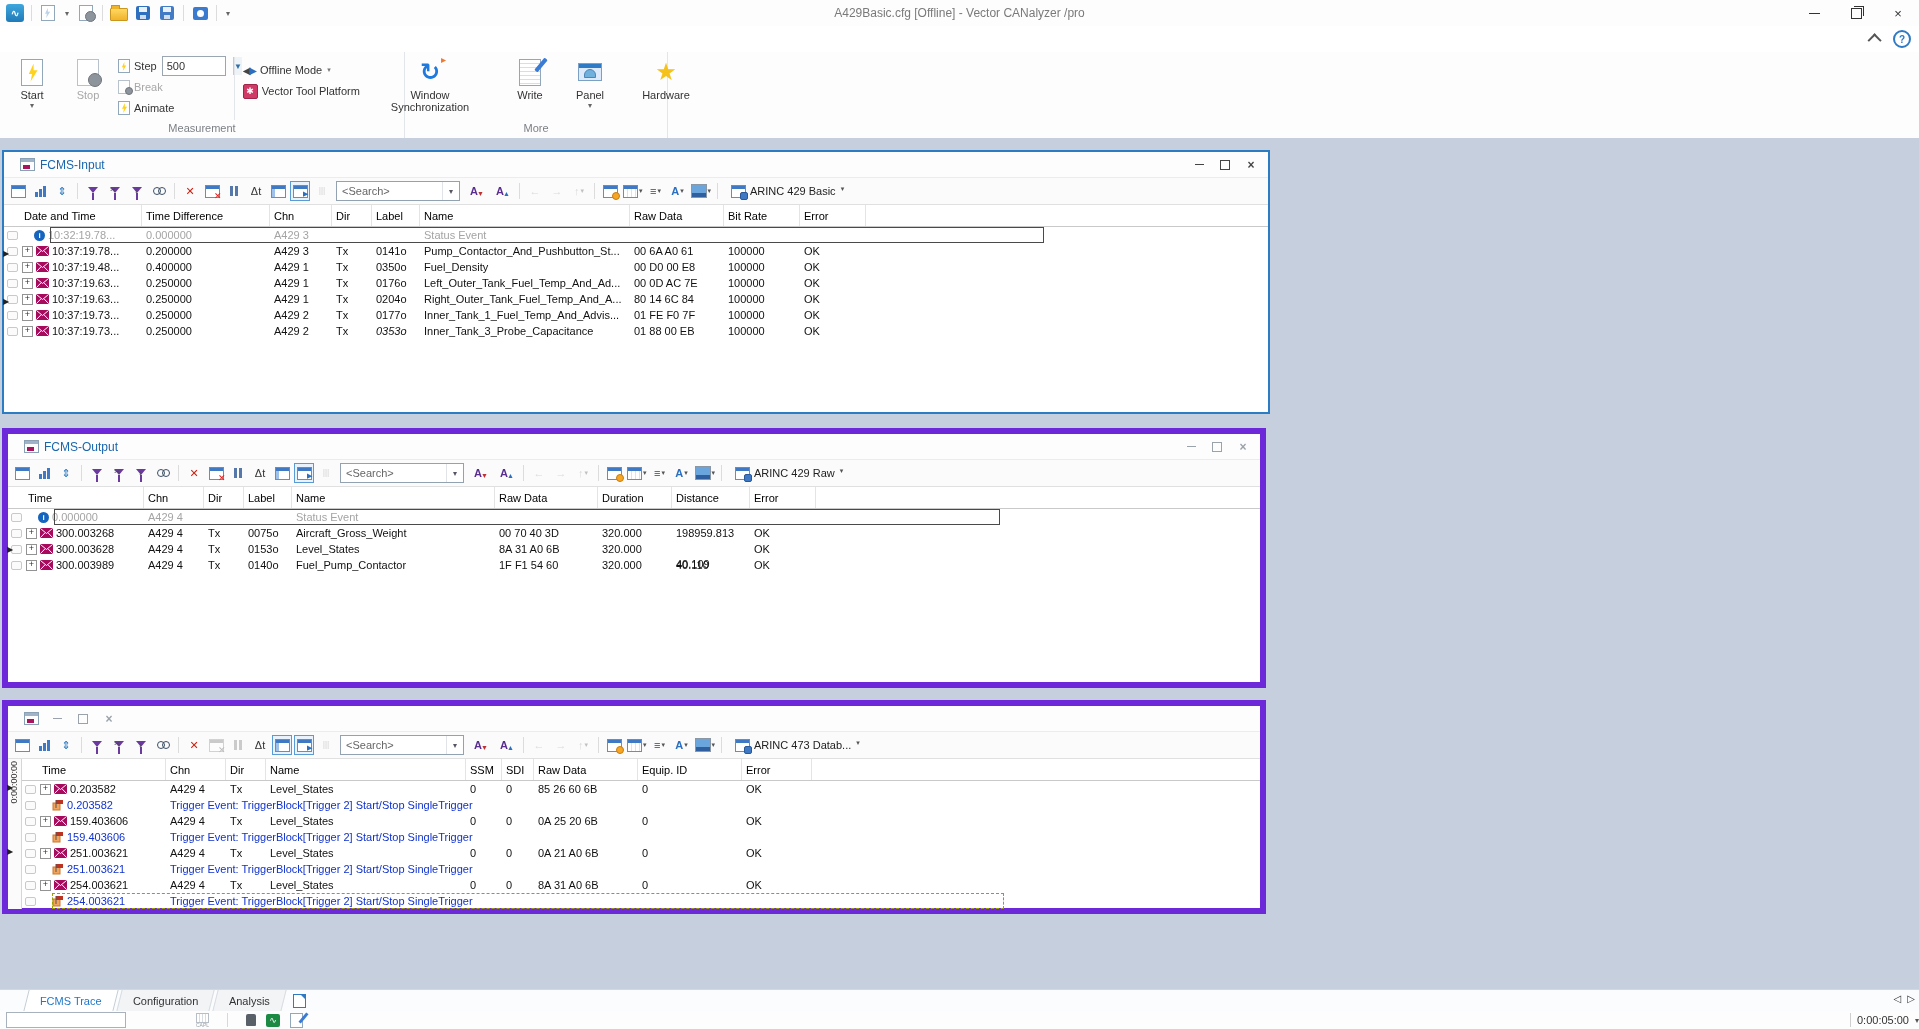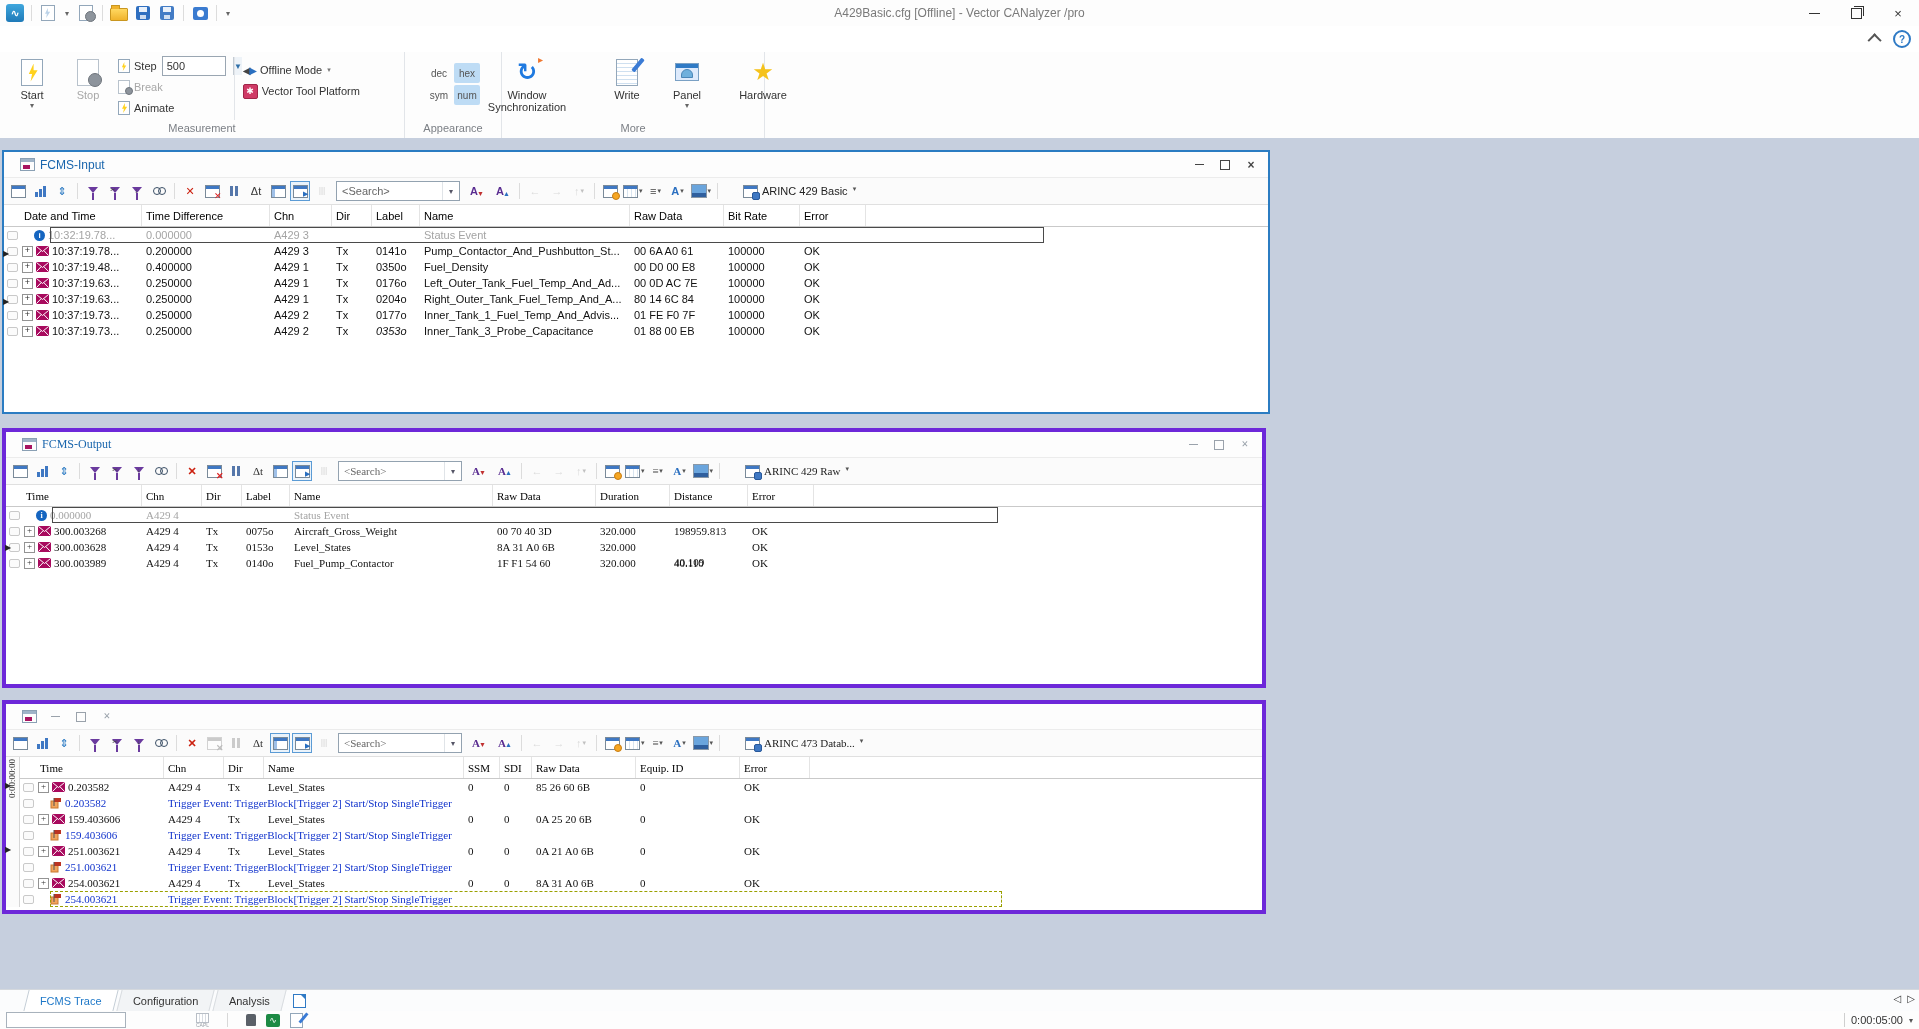--- a/index.html
+++ b/index.html
@@ -73,21 +73,21 @@
   .pencil{position:absolute;right:-3px;top:-3px;width:4px;height:16px;background:#3a7bd5;transform:rotate(40deg);border-radius:1px;}
   .panel-ic{width:22px;height:16px;border:1px solid #7aa0c4;background:#ddeafc;position:relative;}
   .panel-ic::before{content:"";position:absolute;top:0;left:0;right:0;height:4px;background:#2f7ac5;}
   .panel-ic::after{content:"";position:absolute;bottom:2px;left:5px;width:10px;height:7px;border-radius:10px 10px 0 0;background:#6fb0dd;border:1px solid #4a86b8;}
   .star-ic{font-size:24px;color:#f5c21b;line-height:26px;}
 
   
   .mdi{position:absolute;top:138px;left:0;right:0;height:851px;background:#c6cfde;}
   .tracewin{position:absolute;left:2px;background:#fff;box-sizing:border-box;}
   .tracewin.active{border:2px solid #2b7cc2;}
-  .tracewin.inactive{border:4px solid #6d28d9;font-family:Liberation Serif, serif;}
+  .tracewin.inactive{border:6px solid #6d28d9;}
   .wtitle{height:25px;display:flex;align-items:center;padding-left:16px;background:#fdfdfd;}
   .wticon{width:13px;height:11px;border:1px solid #8aa0b4;position:relative;margin-right:5px;}
   .wticon::before{content:"";position:absolute;top:0;left:0;right:0;height:3px;background:#9fb4c8;}
   .wticon::after{content:"";position:absolute;bottom:1px;left:2px;width:7px;height:4px;background:#a81460;}
   .wtitle-text{font-size:12px;color:#1a66ad;flex:1;}
   .wbtns{display:flex;margin-right:4px;}
   .wb{width:26px;height:20px;display:flex;align-items:center;justify-content:center;color:#444;}
   .inactive .wb{color:#9aa2ab;}
   .wb .bar{width:9px;height:1px;background:currentColor;}
   .wb .box{width:8px;height:8px;border:1px solid currentColor;}
@@ -118,21 +118,21 @@
   .mtbl.cols{background:repeating-linear-gradient(90deg,#fff 0 3px,#d8e4f0 3px 4px);}
   .mtbl.clock::after{content:"";position:absolute;right:-3px;bottom:-3px;width:6px;height:6px;border-radius:50%;background:#f6a623;border:1px solid #c87d12;}
   .sA{color:#5a2d91;font-weight:bold;font-size:11px;position:relative;}
   .sA .ar{position:absolute;font-size:7px;right:-6px;bottom:0;}
   .sA .ar.down{color:#c03030;} .sA .ar.up{color:#2a6fc0;}
   .colorbtn{width:14px;height:12px;border:1px solid #8a98a6;background:linear-gradient(#6aa5dd 0 8px,#2f5f9e 8px 100%);}
   .tcaret{font-size:7px;color:#555;margin-left:1px;}
   .searchbox{width:122px;height:18px;border:1px solid #93a2b0;background:#fff;display:flex;align-items:center;margin:0 2px;}
   .searchbox .sv{flex:1;padding-left:5px;font-size:11px;color:#666;}
   .searchbox .sdd{width:16px;height:100%;display:flex;align-items:center;justify-content:center;font-size:8px;color:#556;border-left:1px solid #e0e4e8;}
-  .dbsel{display:flex;align-items:flex-start;gap:4px;margin-left:20px;}
+  .dbsel{display:flex;align-items:flex-start;gap:4px;margin-left:8px;}
   .dbsel .dblbl{font-size:11px;color:#222;white-space:nowrap;}
   .mtbl.db::after{content:"";position:absolute;right:-3px;bottom:-3px;width:6px;height:6px;border-radius:2px;background:#3f78c3;border:1px solid #28589a;}
 
   
   .trace-area{position:relative;}
   .trace-head{display:flex;height:21px;align-items:center;border-bottom:1px solid #c9c9c9;font-size:11px;color:#000;background:#fff;position:relative;}
   .hcell{height:100%;display:flex;align-items:center;padding-left:4px;border-right:1px solid #e4e4e4;box-sizing:border-box;overflow:hidden;white-space:nowrap;}
   .hblank{border-right:none;}
   .trace-body{position:relative;}
   .trace-row{display:flex;height:16px;align-items:center;font-size:11px;color:#111;white-space:nowrap;position:relative;}
@@ -168,21 +168,21 @@
   .sb-input{width:118px;height:14px;border:1px solid #a8b2bc;background:#fff;margin-left:6px;}
   .sb-icons{display:flex;align-items:center;gap:10px;margin-left:70px;}
   .caplic{display:flex;flex-direction:column;align-items:center;line-height:5px;color:#9aa0a8;}
   .caplic .grid{width:11px;height:8px;border:1px solid #b8bec6;background:repeating-linear-gradient(90deg,#fff 0 2px,#d8dce2 2px 3px);}
   .caplic .t{font-size:5px;letter-spacing:0;}
   .sb-sep{width:1px;height:14px;background:#d8d8d8;margin:0 8px;}
   .trash{width:10px;height:12px;background:#5a6068;border-radius:2px 2px 1px 1px;}
   .greenic{width:14px;height:13px;background:#1d8a44;border-radius:2px;color:#fff;font-size:9px;display:flex;align-items:center;justify-content:center;}
   .writeic{width:11px;height:13px;border:1px solid #93a7ba;background:#fff;position:relative;}
   .writeic::after{content:"";position:absolute;right:-3px;top:-2px;width:3px;height:12px;background:#3a7bd5;transform:rotate(40deg);}
-  .sb-right{position:absolute;right:6px;display:flex;align-items:center;gap:6px;}
+  .sb-right{position:absolute;right:0;display:flex;align-items:center;gap:6px;}
   .sb-rsep{width:1px;height:14px;background:#cfcfcf;}
   .sb-time{font-size:11px;color:#333;}
 </style>
 </head>
 <body>
 
 <div class="app">
 
   <div class="titlebar">
     <div class="qat" id="qat">
@@ -303,31 +303,20 @@
           <div class="smrow">
             <span class="smbtn">
               <span class="vtp-ic">✱</span>
               <span>Vector Tool Platform</span>
             </span>
           </div>
         </div>
       </div>
       <div class="rb-label">Measurement</div>
     </div>
-    <div class="rb-group" style="width:96px;">
-      <div class="rb-items" style="justify-content:center;">
-        <div class="fmt-grid" id="fmt-grid">
-            <div class="fmtbtn">dec</div>
-            <div class="fmtbtn on">hex</div>
-            <div class="fmtbtn">sym</div>
-            <div class="fmtbtn on">num</div>
-          </div>
-      </div>
-      <div class="rb-label">Appearance</div>
-    </div>
     <div class="rb-group" style="width:262px;">
       <div class="rb-items" style="justify-content:center;gap:4px;">
         <div class="bigbtn" style="min-width:96px;">
           <span class="bigic">
               <span class="sync-ic">↻</span>
             </span>
           <span class="lbl" style="white-space:normal;width:96px;">Window Synchronization</span>
         </div>
         <div class="vsep"></div>
         <div class="bigbtn">

